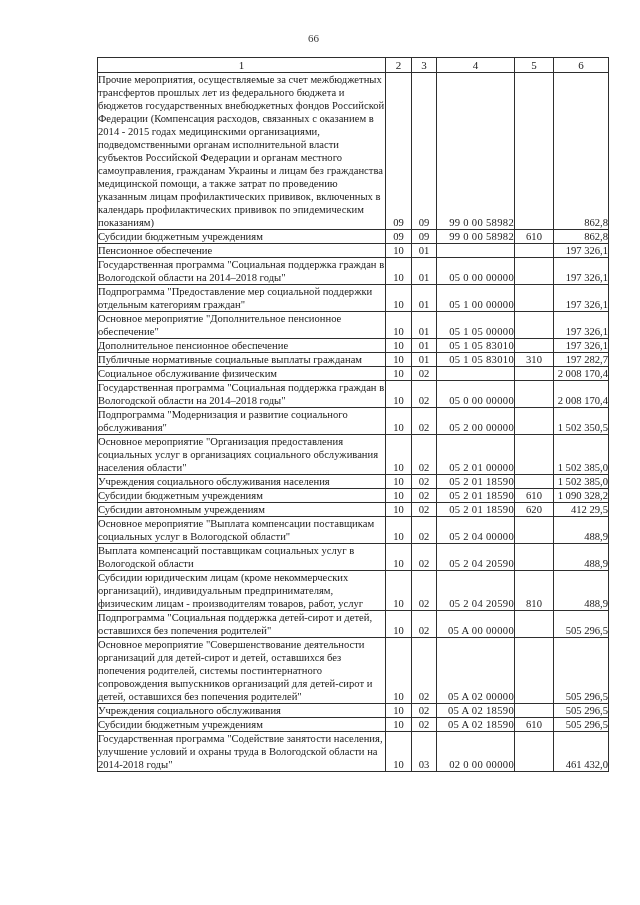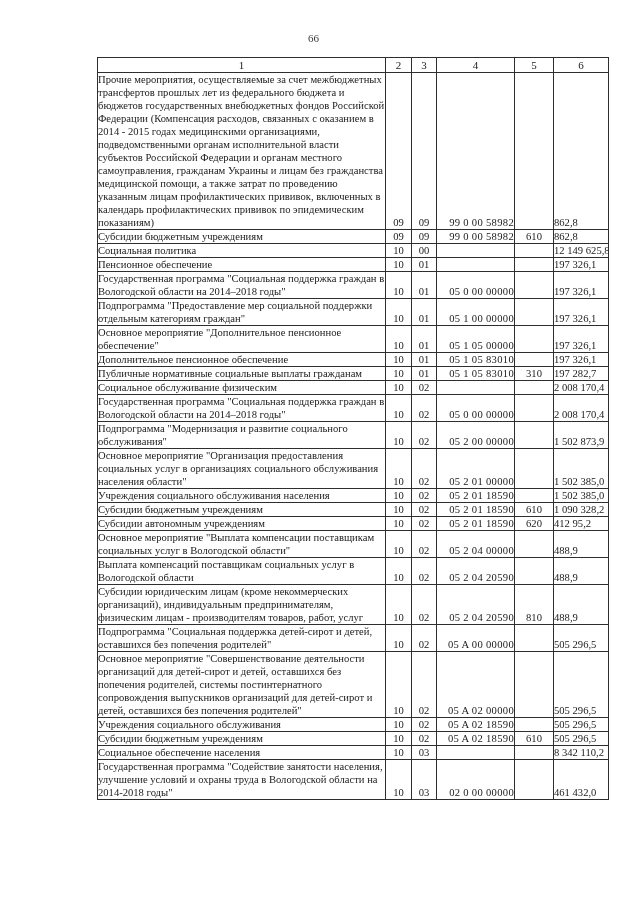--- a/index.html
+++ b/index.html
@@ -54,20 +54,21 @@
     white-space: nowrap;
   }
   td.c-code {
     text-align: right;
     vertical-align: bottom;
     padding: 0 1px 1px 3px;
     white-space: nowrap;
     letter-spacing: 0.3px;
   }
   td.c-amt {
+    text-align: right;
     vertical-align: bottom;
     padding: 0 2px 1px 0;
     white-space: nowrap;
   }
 </style>
 </head>
 <body>
 
 <div class="page">
   <div class="page-number">66</div>
@@ -102,28 +103,20 @@
         </tr>
         <tr>
           <td class="c-name">Субсидии бюджетным учреждениям</td>
           <td class="c-num">09</td>
           <td class="c-num">09</td>
           <td class="c-code">99 0 00 58982</td>
           <td class="c-num">610</td>
           <td class="c-amt">862,8</td>
         </tr>
         <tr>
-          <td class="c-name">Социальная политика</td>
-          <td class="c-num">10</td>
-          <td class="c-num">00</td>
-          <td class="c-code"></td>
-          <td class="c-num"></td>
-          <td class="c-amt">12 149 625,8</td>
-        </tr>
-        <tr>
           <td class="c-name">Пенсионное обеспечение</td>
           <td class="c-num">10</td>
           <td class="c-num">01</td>
           <td class="c-code"></td>
           <td class="c-num"></td>
           <td class="c-amt">197 326,1</td>
         </tr>
         <tr>
           <td class="c-name">Государственная программа "Социальная поддержка граждан в Вологодской области на 2014–2018 годы"</td>
           <td class="c-num">10</td>
@@ -179,21 +172,21 @@
           <td class="c-code">05 0 00 00000</td>
           <td class="c-num"></td>
           <td class="c-amt">2 008 170,4</td>
         </tr>
         <tr>
           <td class="c-name">Подпрограмма "Модернизация и развитие социального обслуживания"</td>
           <td class="c-num">10</td>
           <td class="c-num">02</td>
           <td class="c-code">05 2 00 00000</td>
           <td class="c-num"></td>
-          <td class="c-amt">1 502 873,9</td>
+          <td class="c-amt">1 502 350,5</td>
         </tr>
         <tr>
           <td class="c-name">Основное мероприятие "Организация предоставления социальных услуг в организациях социального обслуживания населения области"</td>
           <td class="c-num">10</td>
           <td class="c-num">02</td>
           <td class="c-code">05 2 01 00000</td>
           <td class="c-num"></td>
           <td class="c-amt">1 502 385,0</td>
         </tr>
         <tr>
@@ -211,21 +204,21 @@
           <td class="c-code">05 2 01 18590</td>
           <td class="c-num">610</td>
           <td class="c-amt">1 090 328,2</td>
         </tr>
         <tr>
           <td class="c-name">Субсидии автономным учреждениям</td>
           <td class="c-num">10</td>
           <td class="c-num">02</td>
           <td class="c-code">05 2 01 18590</td>
           <td class="c-num">620</td>
-          <td class="c-amt">412 95,2</td>
+          <td class="c-amt">412 29,5</td>
         </tr>
         <tr>
           <td class="c-name">Основное мероприятие "Выплата компенсации поставщикам социальных услуг в Вологодской области"</td>
           <td class="c-num">10</td>
           <td class="c-num">02</td>
           <td class="c-code">05 2 04 00000</td>
           <td class="c-num"></td>
           <td class="c-amt">488,9</td>
         </tr>
         <tr>
@@ -268,28 +261,20 @@
           <td class="c-num"></td>
           <td class="c-amt">505 296,5</td>
         </tr>
         <tr>
           <td class="c-name">Субсидии бюджетным учреждениям</td>
           <td class="c-num">10</td>
           <td class="c-num">02</td>
           <td class="c-code">05 A 02 18590</td>
           <td class="c-num">610</td>
           <td class="c-amt">505 296,5</td>
-        </tr>
-        <tr>
-          <td class="c-name">Социальное обеспечение населения</td>
-          <td class="c-num">10</td>
-          <td class="c-num">03</td>
-          <td class="c-code"></td>
-          <td class="c-num"></td>
-          <td class="c-amt">8 342 110,2</td>
         </tr>
         <tr>
           <td class="c-name">Государственная программа "Содействие занятости населения, улучшение условий и охраны труда в Вологодской области на 2014-2018 годы"</td>
           <td class="c-num">10</td>
           <td class="c-num">03</td>
           <td class="c-code">02 0 00 00000</td>
           <td class="c-num"></td>
           <td class="c-amt">461 432,0</td>
         </tr>
       </tbody>

